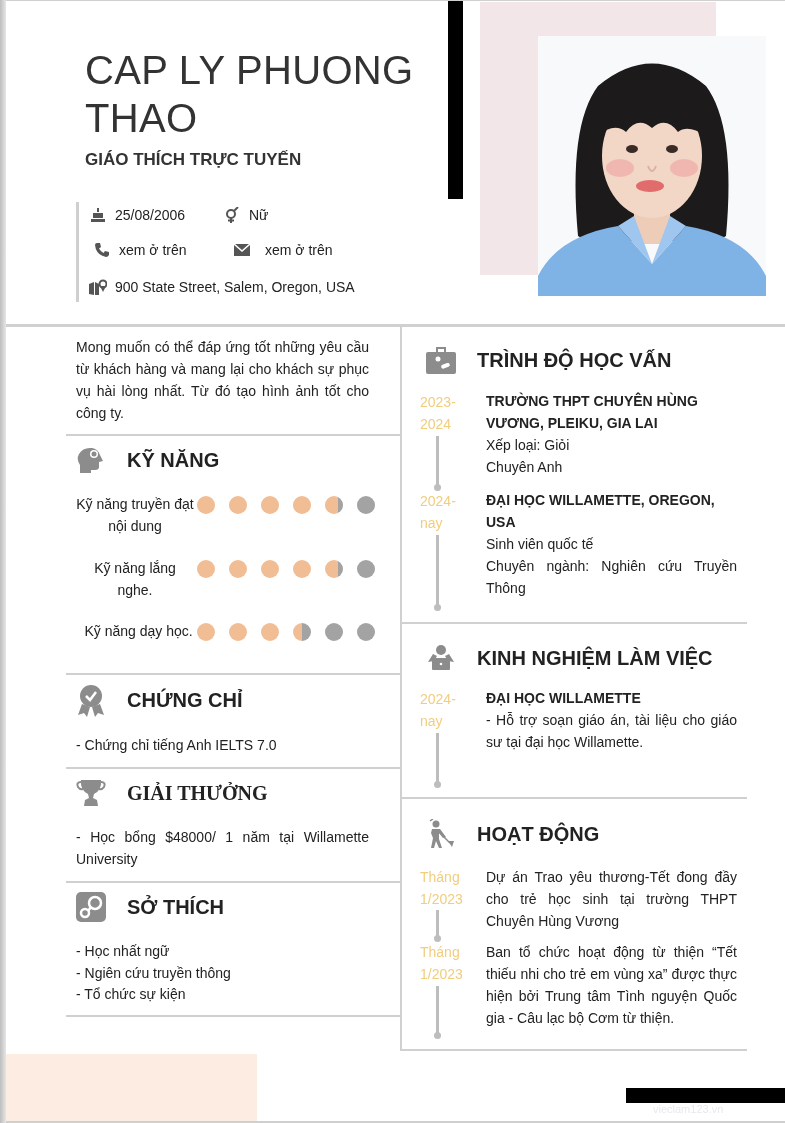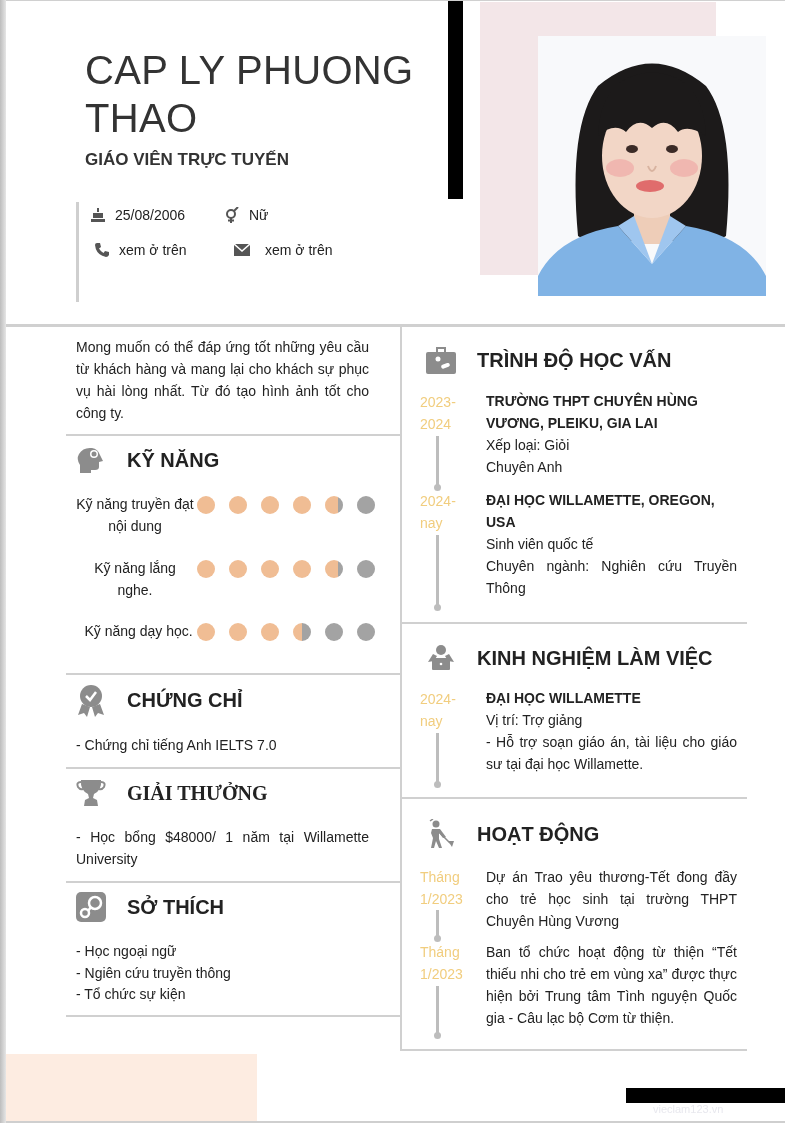--- a/index.html
+++ b/index.html
@@ -81,21 +81,21 @@
 
     <ellipse cx="112" cy="150" rx="14" ry="6" fill="#e06c6c"></ellipse>
 
     <path d="M0 240 Q20 200 80 190 L114 228 L148 190 Q208 200 228 240 L228 260 L0 260 Z" fill="#80b3e5"></path>
     <path d="M80 190 L96 180 L114 228 Z" fill="#9fc6ef"></path>
     <path d="M148 190 L132 180 L114 228 Z" fill="#9fc6ef"></path>
   </svg>
 </div>
 
 <div class="name">CAP LY PHUONG THAO</div>
-<div class="job-title">GIÁO VIÊN TRỰC TUYẾN</div>
+<div class="job-title">GIÁO THÍCH TRỰC TUYẾN</div>
 
 <div class="info-box">
   <div class="info-item" style="left:10px; top:5px;">
     <span class="ic">
       <svg width="16" height="16" viewBox="0 0 16 16">
           <rect x="7" y="1" width="2" height="4" fill="#555"></rect>
           <rect x="3" y="6" width="10" height="5" fill="#555"></rect>
           <rect x="1" y="12" width="14" height="3" fill="#555"></rect>
         </svg>
     </span>
@@ -122,20 +122,30 @@
   </div>
   <div class="info-item" style="left:154px; top:40px;">
     <span class="ic">
       <svg width="16" height="12" viewBox="0 0 16 12">
           <rect x="0" y="0" width="16" height="12" fill="#555"></rect>
           <path d="M0 0 L8 7 L16 0" stroke="#fff" stroke-width="1.5" fill="none"></path>
         </svg>
     </span>
     <span style="margin-left:6px">xem ở trên</span>
   </div>
+  <div class="info-item" style="left:10px; top:77px;">
+    <span class="ic">
+      <svg width="18" height="16" viewBox="0 0 18 16">
+          <path d="M0 5 L5 3 L5 16 L0 15 Z M6 3 L10 5 L10 16 L6 16 Z" fill="#555"></path>
+          <circle cx="14" cy="5" r="3.5" fill="none" stroke="#555" stroke-width="2"></circle>
+          <path d="M11 7 L14 13 L17 7" fill="#555"></path>
+        </svg>
+    </span>
+    <span>900 State Street, Salem, Oregon, USA</span>
+  </div>
 </div>
 
 <div class="h-divider"></div>
 <div class="v-divider"></div>
 
 <div class="body-text objective">Mong muốn có thể đáp ứng tốt những yêu cầu từ khách hàng và mang lại cho khách sự phục vụ hài lòng nhất. Từ đó tạo hình ảnh tốt cho công ty.</div>
 <div class="sep-left" style="top:434px;"></div>
 
 <div class="sec-head" style="left:76px; top:445px;">
   <span class="sicon">
@@ -218,21 +228,21 @@
   <span class="sicon">
     <svg width="30" height="30" viewBox="0 0 30 30">
         <rect x="0" y="0" width="30" height="30" rx="5" fill="#8c8c8c"></rect>
         <circle cx="19" cy="11" r="6" fill="none" stroke="#fff" stroke-width="2.5"></circle>
         <circle cx="9" cy="21" r="4" fill="none" stroke="#fff" stroke-width="2.5"></circle>
         <line x1="12" y1="19" x2="15" y2="15" stroke="#fff" stroke-width="2.5"></line>
       </svg>
   </span>
   <span class="stitle">SỞ THÍCH</span>
 </div>
-<div class="body-text" style="left:76px; top:940px;">- Học ngoại ngữ</div>
+<div class="body-text" style="left:76px; top:940px;">- Học nhất ngữ</div>
 <div class="body-text" style="left:76px; top:962px;">- Ngiên cứu truyền thông</div>
 <div class="body-text" style="left:76px; top:983px;">- Tổ chức sự kiện</div>
 
 <div class="sep-left" style="top:1015px;"></div>
 
 <div class="sec-head" style="left:426px; top:345px;">
   <span class="sicon">
     <svg width="30" height="28" viewBox="0 0 30 28">
         <path d="M11 6 L11 2 L19 2 L19 6" stroke="#8c8c8c" stroke-width="2" fill="none"></path>
         <rect x="0" y="6" width="30" height="22" rx="2" fill="#8c8c8c"></rect>
@@ -273,21 +283,20 @@
       </svg>
   </span>
   <span class="stitle">KINH NGHIỆM LÀM VIỆC</span>
 </div>
 
 <div class="tl-date" style="top:688px;">2024- nay</div>
 <div class="tl-line" style="top:733px; height:50px;"></div>
 <div class="tl-dot" style="top:781px;"></div>
 <div class="tl-content" style="top:687px;">
   <div class="t-title">ĐẠI HỌC WILLAMETTE</div>
-  <div>Vị trí: Trợ giảng</div>
   <div>- Hỗ trợ soạn giáo án, tài liệu cho giáo sư tại đại học Willamette.</div>
 </div>
 
 <div class="sep-right" style="top:797px;"></div>
 
 <div class="sec-head" style="left:426px; top:819px;">
   <span class="sicon">
     <svg width="30" height="30" viewBox="0 0 30 30">
         <circle cx="10" cy="5" r="3.5" fill="#8c8c8c"></circle>
         <path d="M6 10 L14 10 L20 18 L17 19 L13 14 L13 20 L16 29 L13 29 L10 22 L8 29 L5 29 L7 19 L5 14 Z" fill="#8c8c8c"></path>

